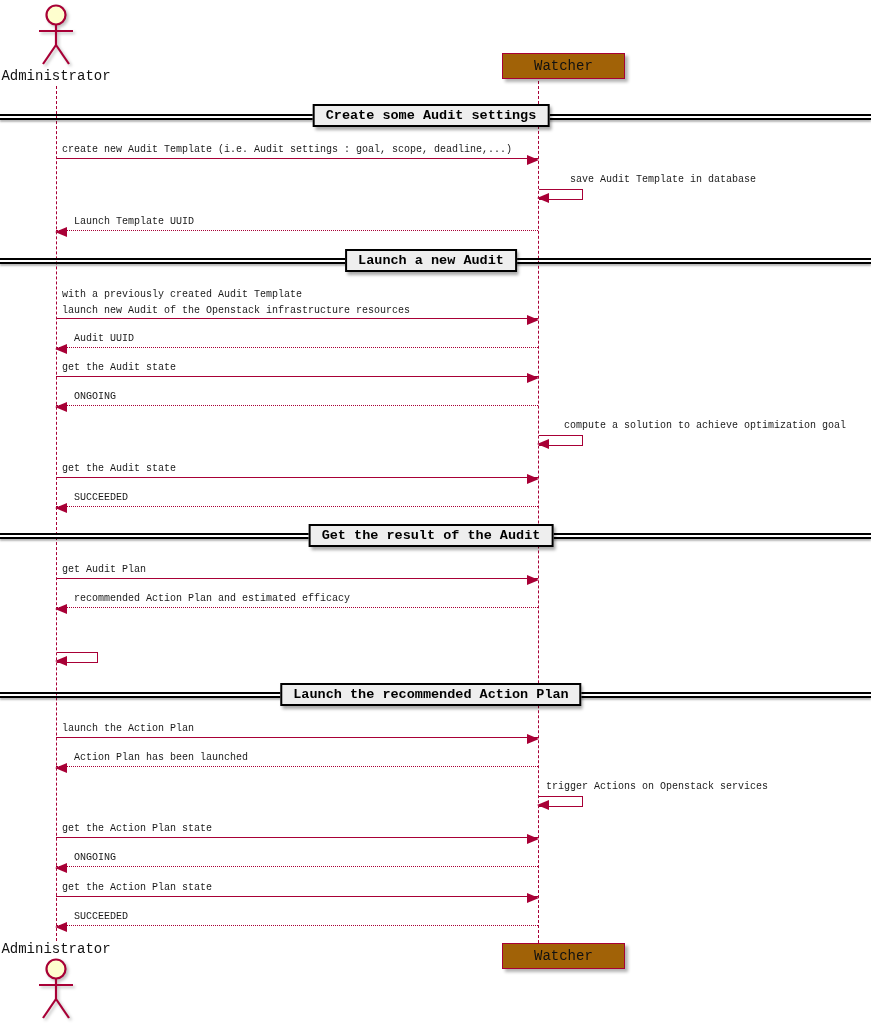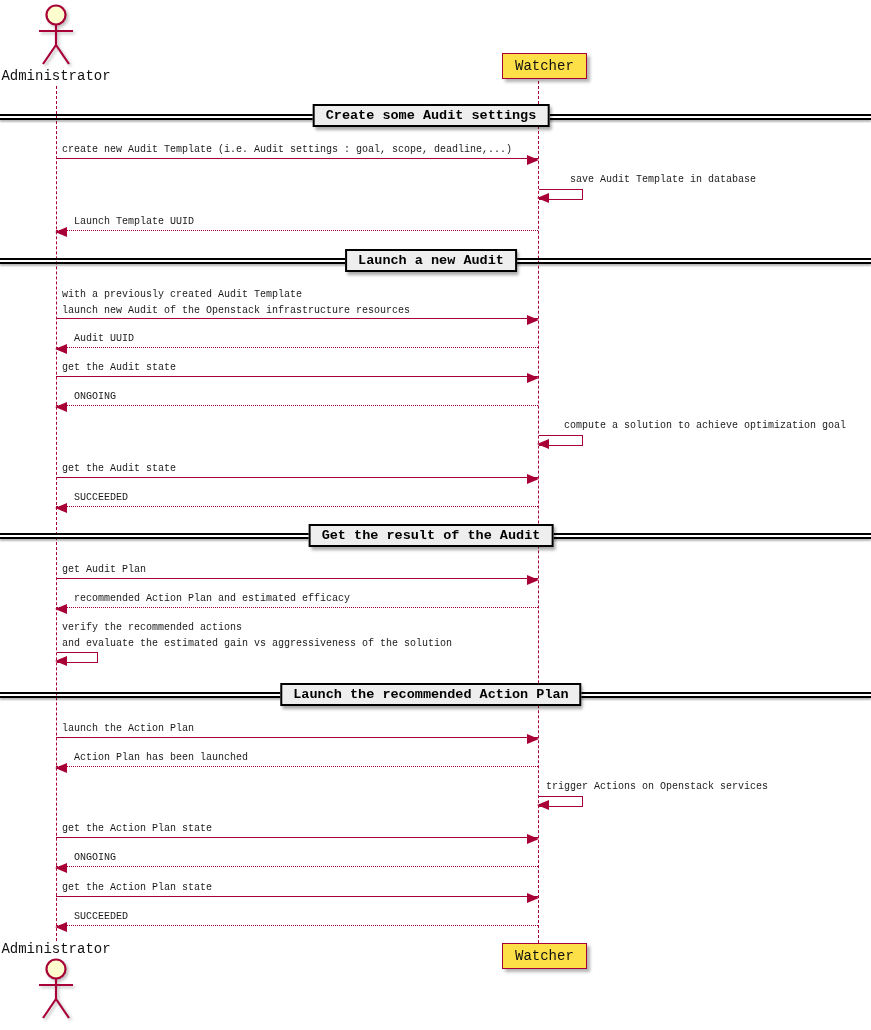--- a/index.html
+++ b/index.html
@@ -2,22 +2,22 @@
 <html><head>
 <meta charset="utf-8">
 <style>
   html,body{margin:0;padding:0;background:#ffffff;}
   .canvas{
     position:relative;width:871px;height:1030px;background:#fff;overflow:hidden;
     font-family:Liberation Mono, monospace;color:#1a1a1a;border-radius:20px;
   }
   
   .participant{
-    position:absolute;background:#fde047;border:1.8px solid #A80036;
-    padding:4px 12px;font-size:14px;color:#111;white-space:nowrap;
+    position:absolute;background:#a16207;border:1.8px solid #A80036;
+    padding:4px 31px;font-size:14px;color:#111;white-space:nowrap;
     box-shadow:3px 3px 3px rgba(0,0,0,0.3);
   }
   
   .actor{position:absolute;filter:drop-shadow(2.5px 2.5px 1.5px rgba(0,0,0,0.25));}
   .actor-label{position:absolute;font-size:14px;color:#111;width:110px;text-align:center;white-space:nowrap;}
   
   .lifeline{position:absolute;width:0;border-left:1.4px dashed #A80036;}
   
   .divider-lines{
     position:absolute;left:0;width:871px;height:6px;box-sizing:border-box;
@@ -150,24 +150,20 @@
       <i class="head right"></i>
     </div>
 
   <div class="m-text" style="left:74px;top:591px;">
       <span>recommended Action Plan and estimated efficacy</span>
     </div>
   <div class="m-line dotted" style="left:56px;top:607px;width:482px;">
       <i class="head left"></i>
     </div>
 
-  <div class="m-text" style="left:62px;top:620px;">
-      <span>verify the recommended actions</span>
-      <span>and evaluate the estimated gain vs aggressiveness of the solution</span>
-    </div>
   <div class="self-loop" style="left:57px;top:652px;width:41px;">
       <i class="head left"></i>
     </div>
 
   <div class="divider-lines" style="top:692px;"></div>
   <div class="divider-label" style="left:431px;top:683px;">Launch the recommended Action Plan</div>
 
   <div class="m-text" style="left:62px;top:721px;">
       <span>launch the Action Plan</span>
     </div>

